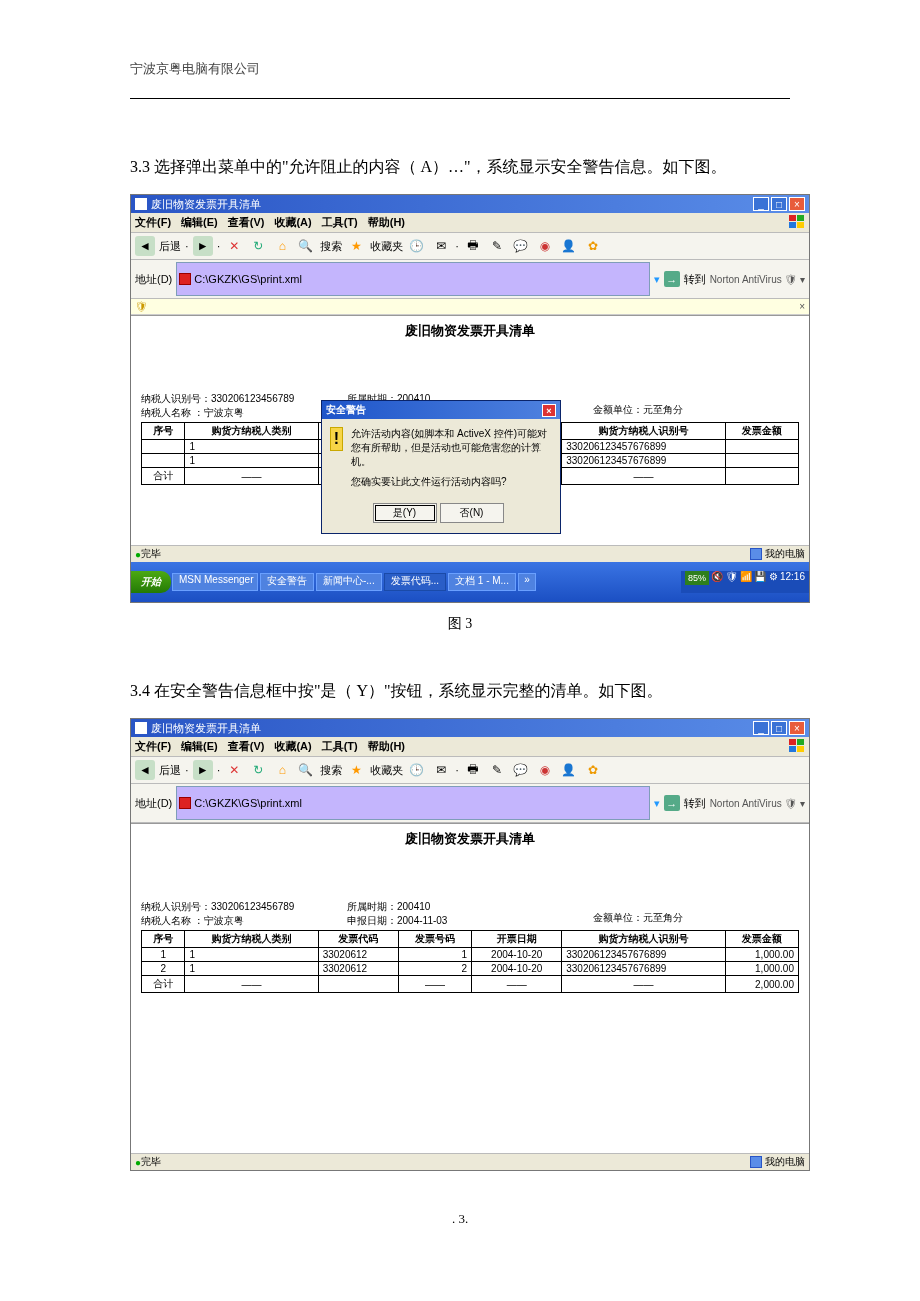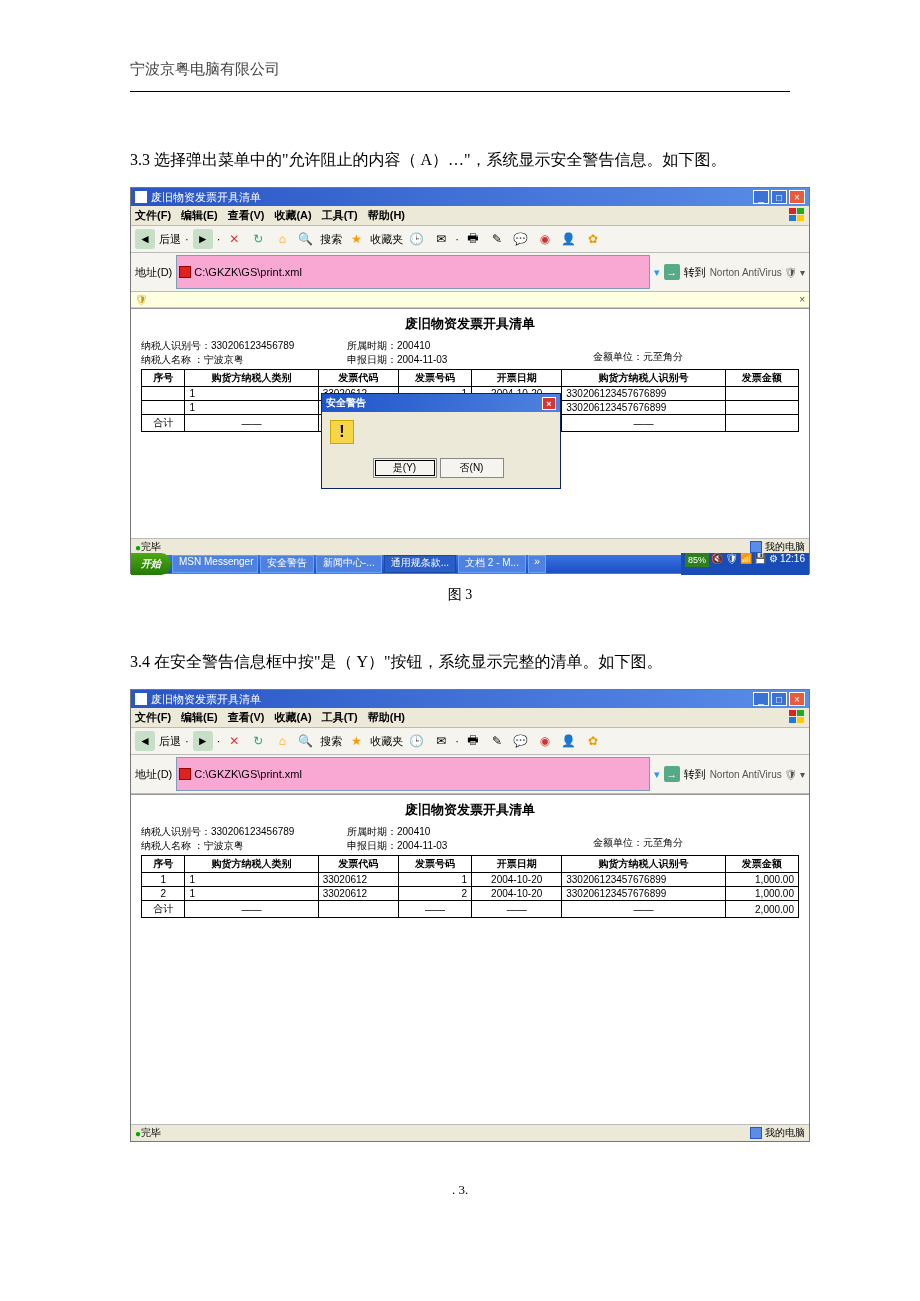--- a/index.html
+++ b/index.html
@@ -7,23 +7,23 @@
     margin: 0;
     background: #fff;
     font-family: "SimSun", "Songti SC", serif;
     color: #000;
     width: 920px;
   }
   .page {
     padding: 60px 130px 60px 130px;
   }
   .header-line {
-    font-size: 15px;
+    font-size: 13px;
     color: #444;
-    margin-bottom: 12px;
+    margin-bottom: 20px;
   }
   hr.hdr {
     border: none;
     border-top: 1px solid #000;
     margin: 0 0 50px 0;
   }
   .body-text {
     font-size: 16px;
     line-height: 2.2;
     margin: 0 0 10px 0;
@@ -98,21 +98,21 @@
   .addrbar {
     background:#f5f4ee;
     padding:2px 4px;
     border-bottom:1px solid #bbb;
     font-size:11px;
     display:flex;
     align-items:center;
     gap:4px;
   }
   .addrbox {
-    background:#f9a8d4; border:1px solid #7f9db9;
+    background:#c4b5fd; border:1px solid #7f9db9;
     flex:1; height:17px; display:flex; align-items:center; padding:16px 2px;
     font-size:11px;
   }
   .addrbox .fileicon { width:12px;height:12px;margin-right:3px;display:inline-block;background:#d22;border:1px solid #900; }
   .go-btn { background:#5a8; color:#fff; width:16px;height:16px; border-radius:2px; font-size:11px; text-align:center; line-height:16px; }
   .av { font-size:10px; color:#555; }
   .infobar {
     background:#ffffe1;
     border-bottom:1px solid #ccc;
     font-size:10px;
@@ -135,21 +135,21 @@
     text-align:center;
     font-weight:bold;
     font-size:13px;
     padding:6px 0;
   }
   .meta-row {
     display:flex;
     font-size:10px;
     padding:0 10px;
   }
-  .meta-col { flex:1; }
+  .meta-col { flex:1;margin-top:46px; }
   .meta-right { text-align:left; padding-left:40px; }
 
   table.data {
     border-collapse:collapse;
     width:calc(100% - 20px);
     margin:2px 10px;
     font-size:10px;
   }
   table.data th, table.data td {
     border:1px solid #000;
@@ -215,26 +215,25 @@
     align-items:center;
     padding:1px 4px;
     height:17px;
   }
   .statusbar .spacer{flex:1;}
   .mycomp { display:flex;align-items:center;gap:3px; }
   .mycomp .pcicon{width:12px;height:12px;display:inline-block;background:#5a8de8;border:1px solid #2955c5;}
 
   .taskbar {
     background:linear-gradient(to top,#1b4fc3,#3a74e3);
-    height:18px;
+    height:40px;
     display:flex;
     align-items:center;
     font-size:10px;
     color:#fff;
-    border-radius:7px;
   }
   .startbtn {
     background:linear-gradient(to bottom,#4ca913,#247a05);
     height:22px;
     padding:0 10px;
     border-radius:0 10px 10px 0;
     font-style:italic;
     font-weight:bold;
     display:flex;align-items:center;
   }
@@ -387,20 +386,24 @@
         </table>
 
       <div class="dialog">
         <div class="dtitle">
           <span>安全警告</span>
           <span class="spacer"></span>
           <span class="dclose">×</span>
         </div>
         <div class="dbody">
           <div class="warnicon">!</div>
+          <div>
+            <div>允许活动内容(如脚本和 ActiveX 控件)可能对您有所帮助，但是活动也可能危害您的计算机。</div>
+            <div style="margin-top:6px">您确实要让此文件运行活动内容吗?</div>
+          </div>
         </div>
         <div class="dbtns">
           <button>是(Y)</button>
           <button>否(N)</button>
         </div>
       </div>
     </div>
     <div class="statusbar">
       <span style="color:#0a0">●</span>
       <span>完毕</span>
@@ -415,24 +418,24 @@
       <div class="taskbtn">
           <span>MSN Messenger</span>
         </div>
       <div class="taskbtn">
           <span>安全警告</span>
         </div>
       <div class="taskbtn">
           <span>新闻中心-...</span>
         </div>
       <div class="taskbtn active">
-          <span>通用规条款...</span>
+          <span>发票代码...</span>
         </div>
       <div class="taskbtn">
-          <span>文档 2 - M...</span>
+          <span>文档 1 - M...</span>
         </div>
       <div class="taskbtn" style="max-width:18px;justify-content:center">»</div>
       <div class="tray">
         <span class="battery">85%</span>
         <span>🔇</span>
         <span>🛡</span>
         <span>📶</span>
         <span>💾</span>
         <span>⚙</span>
         <span>12:16</span>

